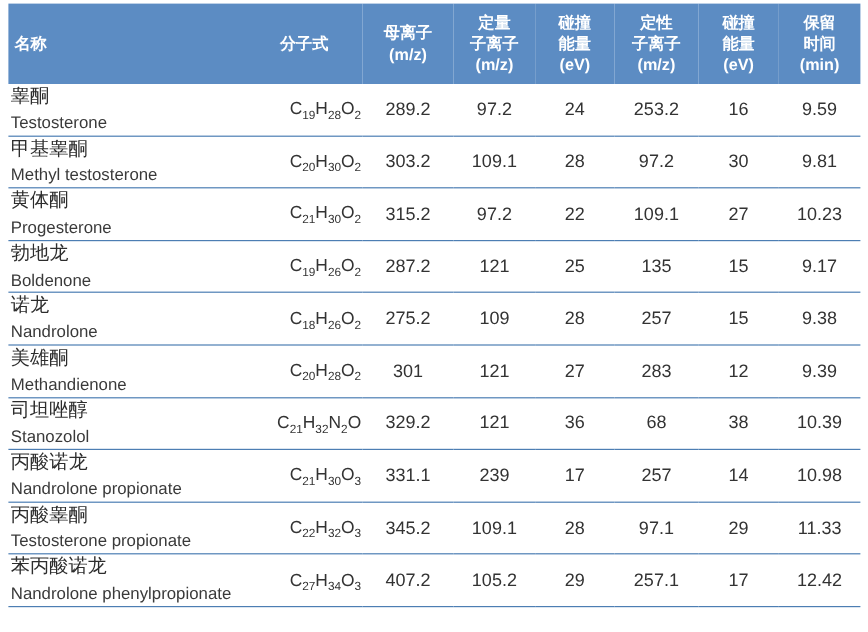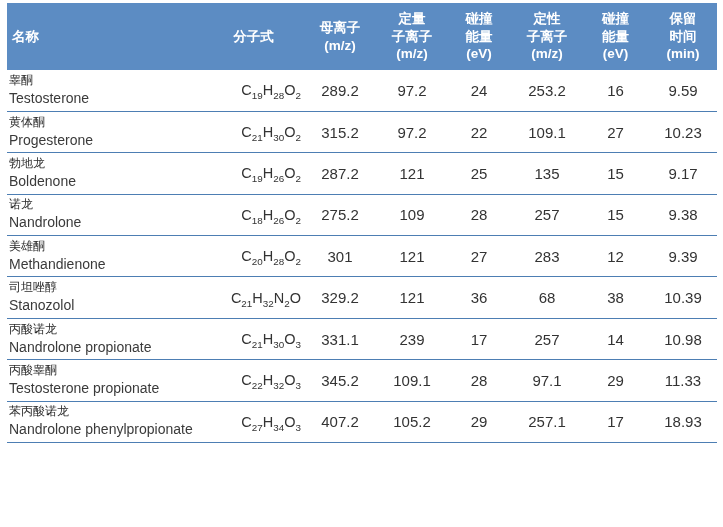--- a/index.html
+++ b/index.html
@@ -45,21 +45,21 @@
     font-size: 15px;
     color: var(--body-text, #333333);
     padding: 0 1px;
   }
   tbody td.cell-name {
     text-align: left;
     padding-left: 2px;
     font-size: 14px;
     line-height: 1.42;
   }
-  .name-zh { font-size: 12px; color: #2d2d2d; }
+  .name-zh { font-size: 16px; color: #2d2d2d; }
   .name-en { font-size: 14px; color: #3a3a3a; }
   td.cell-formula { font-size: 14.5px; text-align: right; }
   td.cell-formula sub {
     font-size: 68%;
     line-height: 0;
   }
 </style>
 </head>
 <body>
 
@@ -107,20 +107,33 @@
           <td class="cell-formula">C<sub>19</sub>H<sub>28</sub>O<sub>2</sub></td>
           <td>289.2</td>
           <td>97.2</td>
           <td>24</td>
           <td>253.2</td>
           <td>16</td>
           <td>9.59</td>
         </tr>
         <tr>
           <td class="cell-name">
+            <div class="name-zh">甲基睾酮</div>
+            <div class="name-en">Methyl testosterone</div>
+          </td>
+          <td class="cell-formula">C<sub>20</sub>H<sub>30</sub>O<sub>2</sub></td>
+          <td>303.2</td>
+          <td>109.1</td>
+          <td>28</td>
+          <td>97.2</td>
+          <td>30</td>
+          <td>9.81</td>
+        </tr>
+        <tr>
+          <td class="cell-name">
             <div class="name-zh">黄体酮</div>
             <div class="name-en">Progesterone</div>
           </td>
           <td class="cell-formula">C<sub>21</sub>H<sub>30</sub>O<sub>2</sub></td>
           <td>315.2</td>
           <td>97.2</td>
           <td>22</td>
           <td>109.1</td>
           <td>27</td>
           <td>10.23</td>
@@ -207,17 +220,17 @@
           <td class="cell-name">
             <div class="name-zh">苯丙酸诺龙</div>
             <div class="name-en">Nandrolone phenylpropionate</div>
           </td>
           <td class="cell-formula">C<sub>27</sub>H<sub>34</sub>O<sub>3</sub></td>
           <td>407.2</td>
           <td>105.2</td>
           <td>29</td>
           <td>257.1</td>
           <td>17</td>
-          <td>18.93</td>
+          <td>12.42</td>
         </tr>
       </tbody>
   </table>
 </div>
 
 </body></html>

